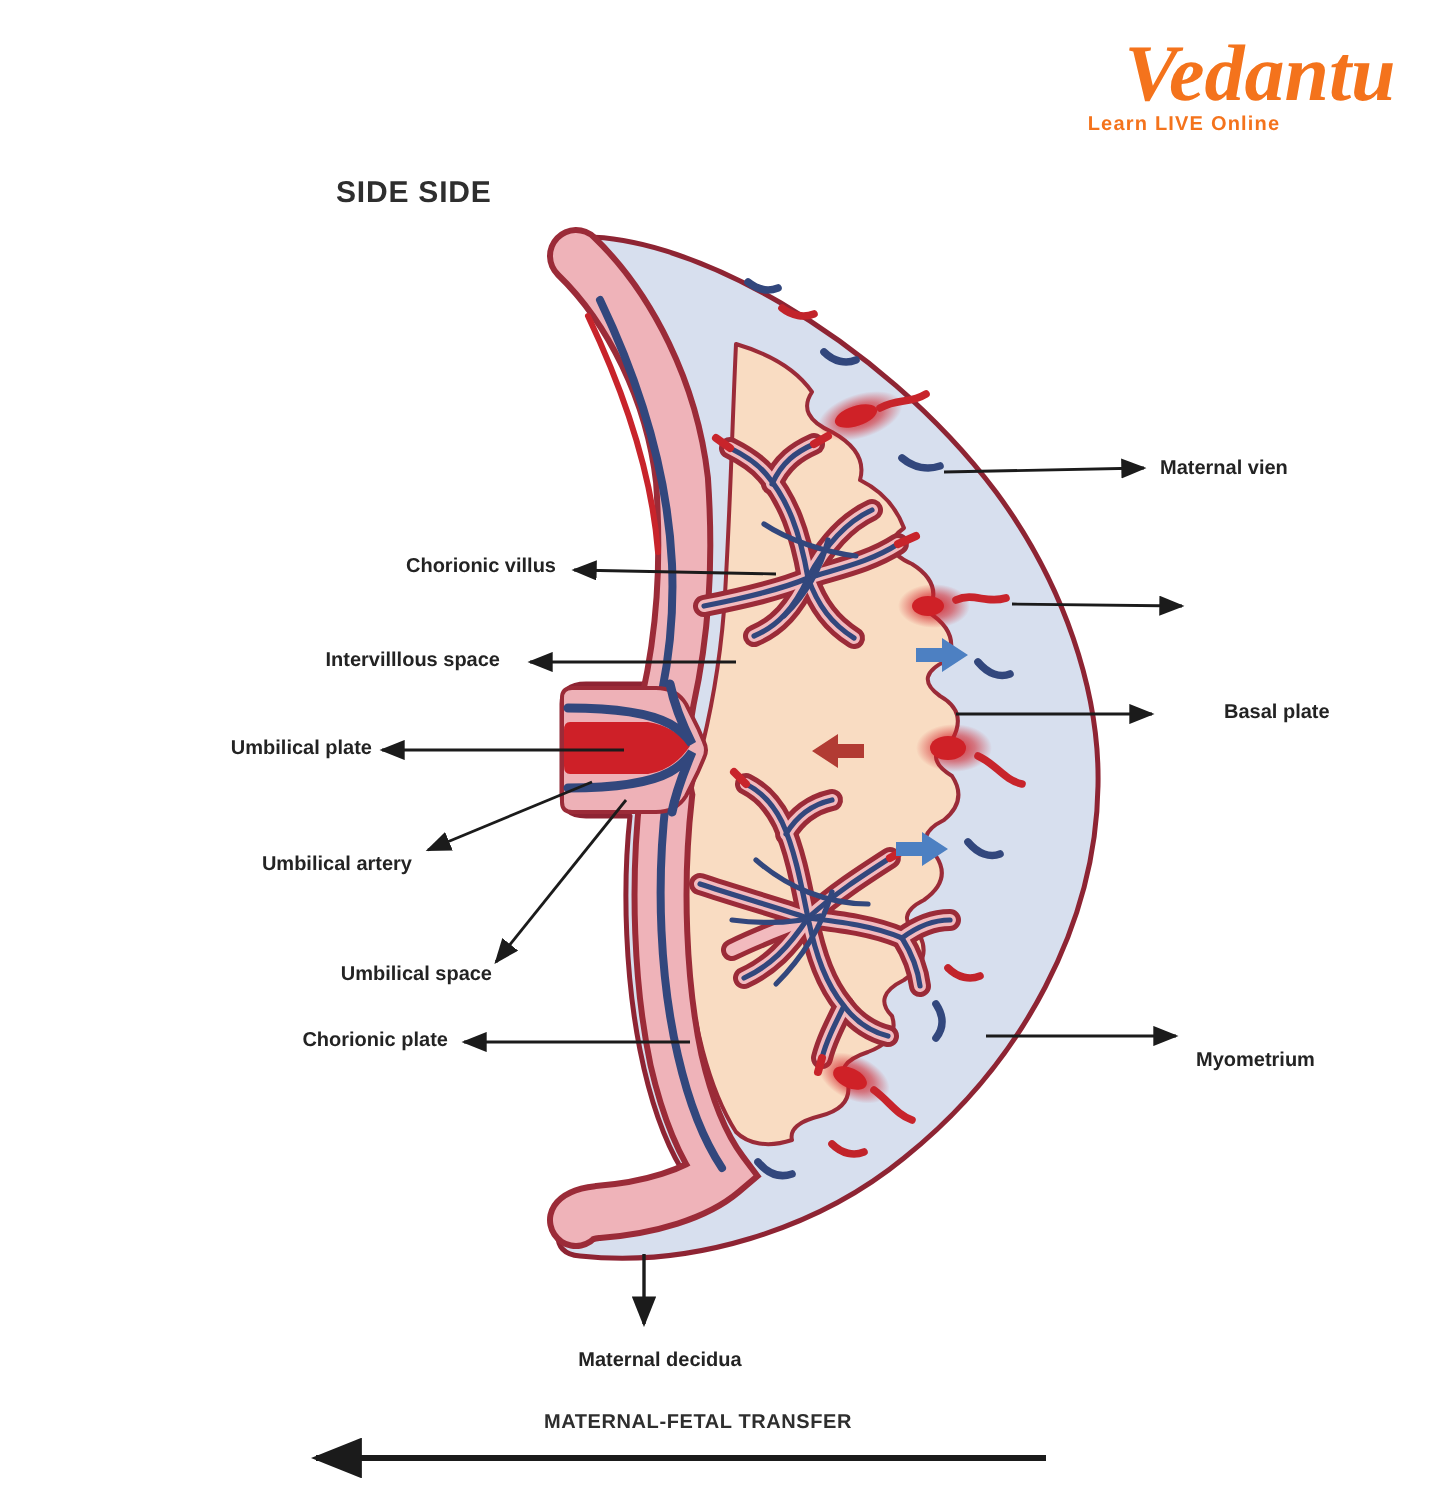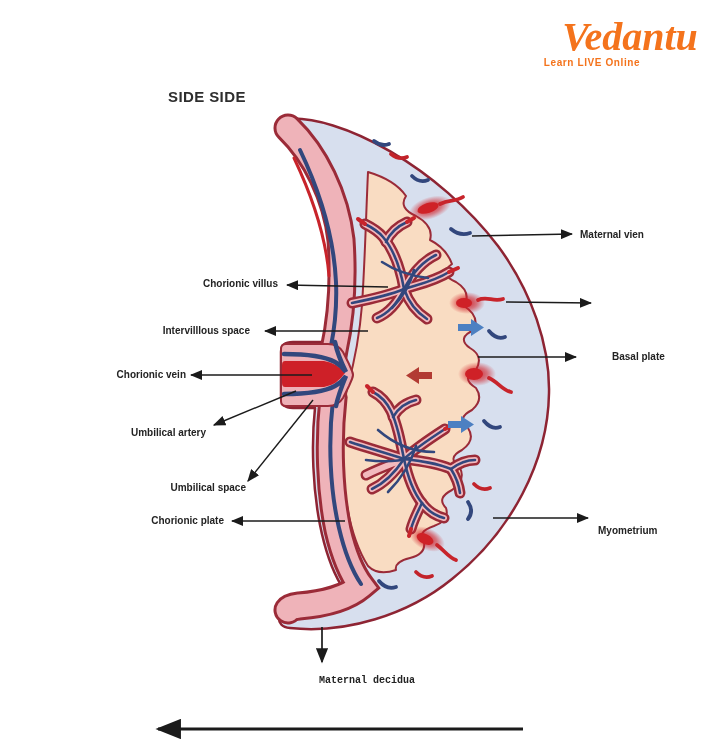--- a/index.html
+++ b/index.html
@@ -217,24 +217,25 @@
     </g>
   </svg>
 
   <div class="logo-name" style="color:#f4731c;">Vedantu</div>
   <div class="logo-tag" style="color:#f4731c;">Learn LIVE Online</div>
 
   <div class="hdr" style="left:168px;top:88px;">SIDE SIDE</div>
 
   <div class="lbl" style="right:442px;top:275px;">Chorionic villus</div>
   <div class="lbl" style="right:470px;top:322px;">Intervilllous space</div>
-  <div class="lbl" style="right:534px;top:366px;">Chorionic vein</div>
+  <div class="lbl" style="right:534px;top:366px;">Umbilical plate</div>
   <div class="lbl" style="right:514px;top:424px;">Umbilical artery</div>
   <div class="lbl" style="right:474px;top:479px;">Umbilical space</div>
   <div class="lbl" style="right:496px;top:512px;text-align:right;">Chorionic plate</div>
 
   <div class="lbl" style="left:580px;top:226px;">Maternal vien</div>
   <div class="lbl" style="left:584px;top:348px;margin-left:28px;">Basal plate</div>
   <div class="lbl" style="left:598px;top:522px;">Myometrium</div>
 
-  <div class="lbl center" style="left:367px;top:672px;font-family:Liberation Mono, monospace;">Maternal decidua</div>
+  <div class="lbl center" style="left:330px;top:672px;">Maternal decidua</div>
+  <div class="lbl center transfer" style="left:349px;top:703px;">MATERNAL-FETAL TRANSFER</div>
 
 </div>
 
 </body></html>

